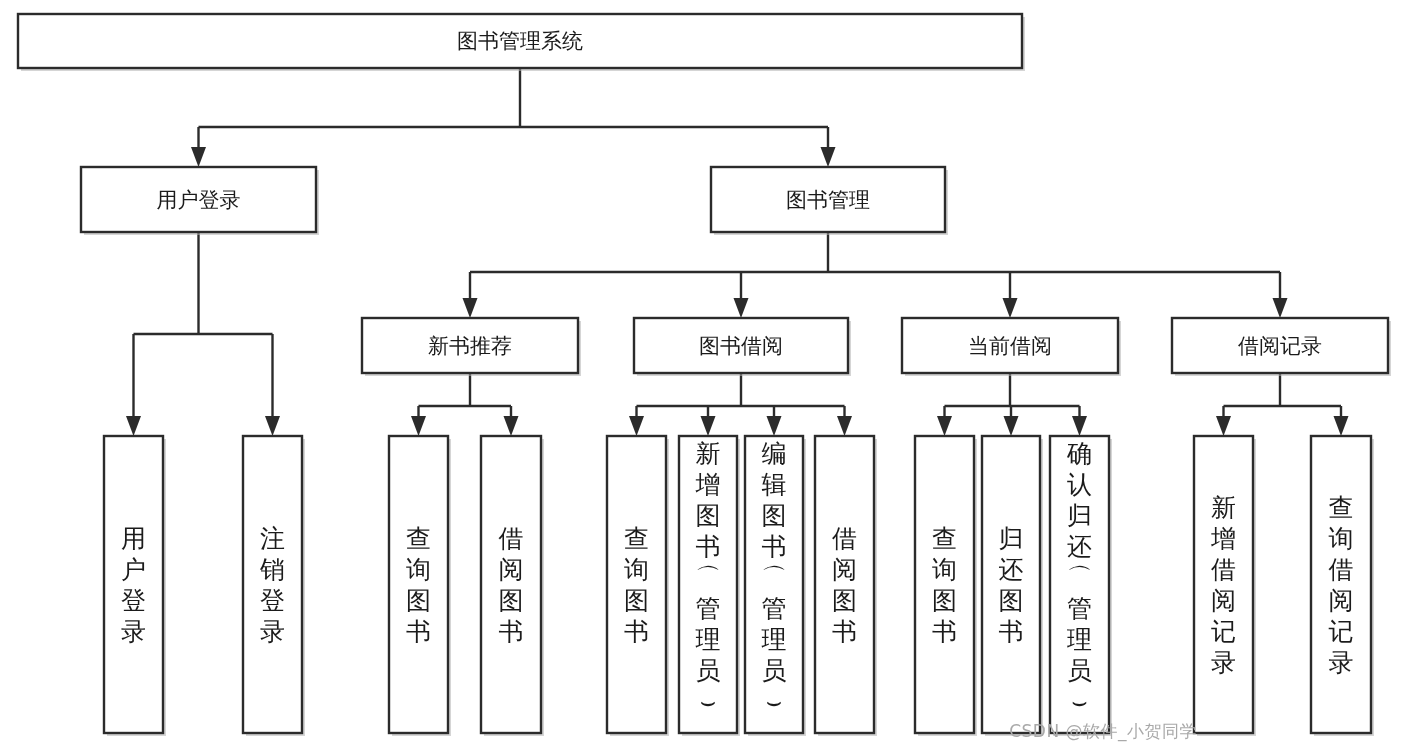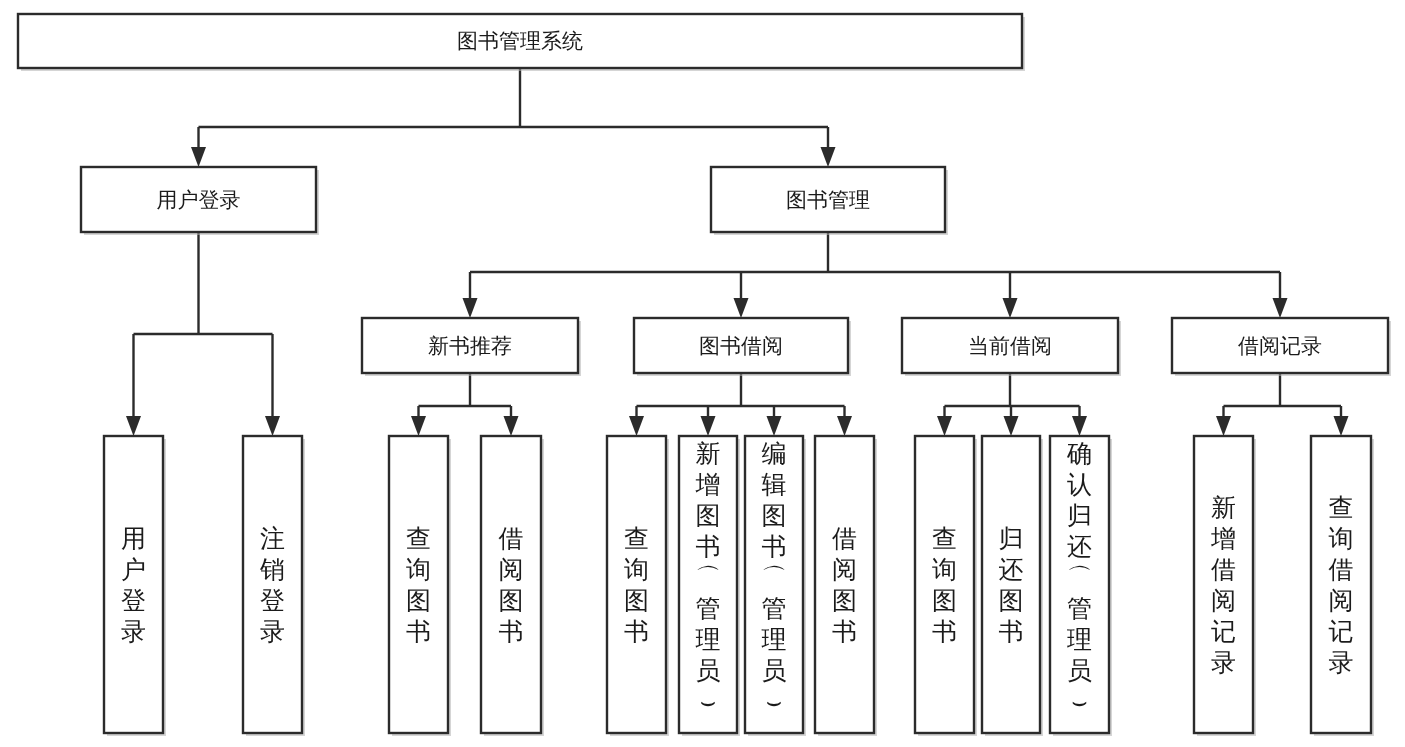--- a/index.html
+++ b/index.html
@@ -226,13 +226,14 @@
           <rect x="1194" y="436" width="59" height="297" class="node-rect"></rect>
           <text x="1223.5" y="515.5" class="node-label-v-char"><tspan x="1223.5" dy="0">新</tspan><tspan x="1223.5" dy="31">增</tspan><tspan x="1223.5" dy="31">借</tspan><tspan x="1223.5" dy="31">阅</tspan><tspan x="1223.5" dy="31">记</tspan><tspan x="1223.5" dy="31">录</tspan></text>
         </g>
         <g>
           <rect x="1314" y="439" width="60" height="297" class="node-shadow"></rect>
           <rect x="1311" y="436" width="60" height="297" class="node-rect"></rect>
           <text x="1341" y="515.5" class="node-label-v-char"><tspan x="1341" dy="0">查</tspan><tspan x="1341" dy="31">询</tspan><tspan x="1341" dy="31">借</tspan><tspan x="1341" dy="31">阅</tspan><tspan x="1341" dy="31">记</tspan><tspan x="1341" dy="31">录</tspan></text>
         </g>
       </g>
   </svg>
+  <div class="watermark">CSDN @软件_小贺同学</div>
 </div>
 
 </body></html>

